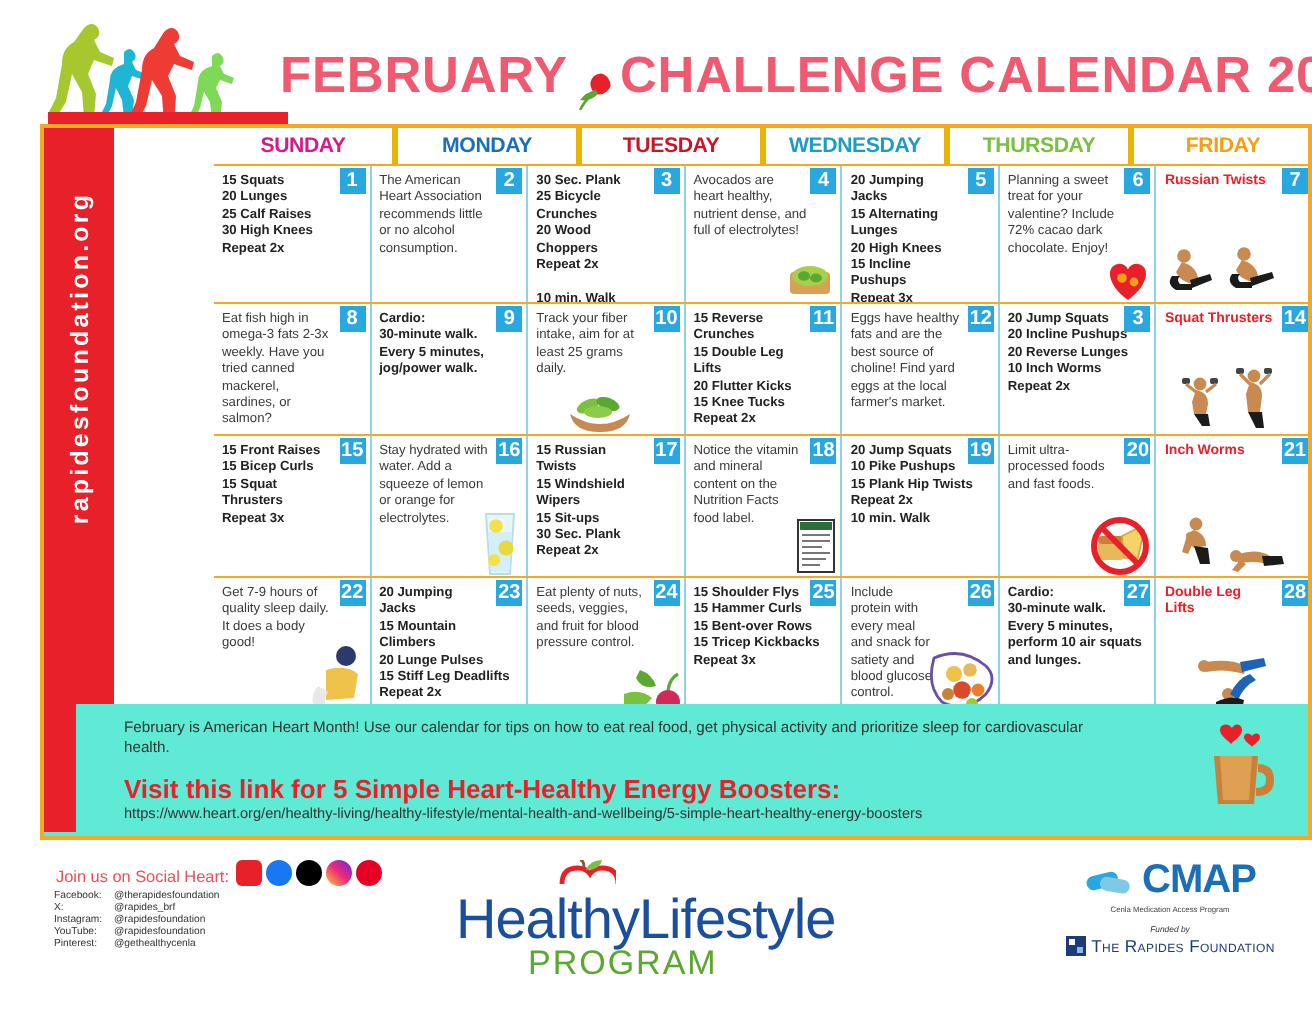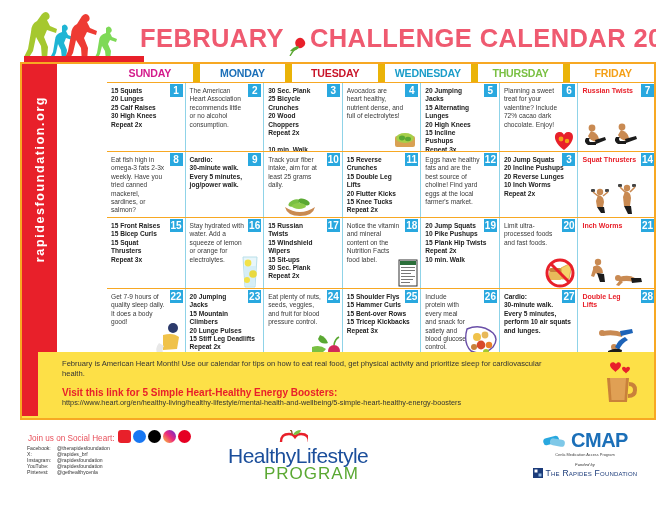--- a/index.html
+++ b/index.html
@@ -59,21 +59,21 @@
     position:absolute; left:85px; top:0; width:549px; height:356px;
   }
   .dayhead{
     display:flex; height:19px; width:549px;
     border-bottom:1.5px solid #f7a823;
   }
   .dayhead .dh{
     flex:1 1 0; text-align:center;
     font-size:10.6px; font-weight:bold; letter-spacing:-0.2px;
     line-height:19px;
-    border-right:7px solid #eab308;
+    border-right:3px solid #eab308;
   }
   .dayhead .dh:last-child{ border-right:none; }
 
   .weeks{ width:549px; }
   .week{ display:flex; border-bottom:1.5px solid #f7a823; }
   .week:last-child{ border-bottom:none; }
   .cell{
     flex:1 1 0; position:relative;
     border-right:1px solid #8fd3e8;
     padding:4px 3px 2px 4px;
@@ -106,47 +106,47 @@
     line-height:8.4px; white-space:pre-line;
   }
 
   .art{ position:absolute; pointer-events:none; }
 
   
   .msgbox{
     position:absolute; left:20px; top:352px;
     width:636px; height:68px;
     border:2px solid #f7a823; border-top:none;
-    background:#fde047;
+    background:#5eead4;
     padding:7px 0 0 40px;
   }
   .msgbox .red{
     position:absolute; left:0; top:0; width:16px; height:64px; background:#e8202a;
   }
   .msg1{ font-size:7.6px; line-height:10.4px; color:#333; width:480px; }
-  .msg2{ margin-top:7px; font-size:10px; font-weight:bold; color:#e8202a; }
+  .msg2{ margin-top:7px; font-size:13px; font-weight:bold; color:#e8202a; }
   .msg3{ font-size:7.3px; color:#333; word-break:break-all; }
   .mug{ position:absolute; right:14px; top:8px; }
 
   
   .footer{ position:absolute; left:0; top:424px; width:656px; height:82px; }
   .social-title{
     position:absolute; left:28px; top:10px;
     font-size:8.2px; color:#e8505b; font-weight:normal;
   }
   .social-icons{ position:absolute; left:118px; top:6px; display:flex; gap:2px; }
   .si{ width:13px; height:13px; border-radius:50%; display:block; }
   .handles{
     position:absolute; left:27px; top:22px;
     font-size:5.1px; line-height:5.9px; color:#333;
   }
   .handles span.k{ display:inline-block; width:30px; }
 
   .hl{ position:absolute; left:228px; top:20px; }
-  .hl .l1{ font-size:21px; color:#1b4e9b; font-weight:normal; letter-spacing:-0.5px;}
+  .hl .l1{ font-size:28px; color:#1b4e9b; font-weight:normal; letter-spacing:-0.5px;}
   .hl .l2{ font-size:17px; color:#5aa832; letter-spacing:1px; margin-left:36px; margin-top:-4px;}
 
   .cmap{ position:absolute; left:520px; top:5px; text-align:center; width:130px;}
   .cmap .c1{ font-size:20px; font-weight:bold; color:#1b6fb8; letter-spacing:-0.5px;}
   .cmap .c2{ font-size:3.9px; color:#444; margin-top:0px; }
   .cmap .c3{ font-size:4.2px; color:#333; font-style:italic; margin-top:5px; }
   .cmap .c4{ font-size:8.6px; color:#1b3b7a; font-variant:small-caps; margin-top:1px; letter-spacing:0.2px;}
 </style>
 </head>
 <body>

